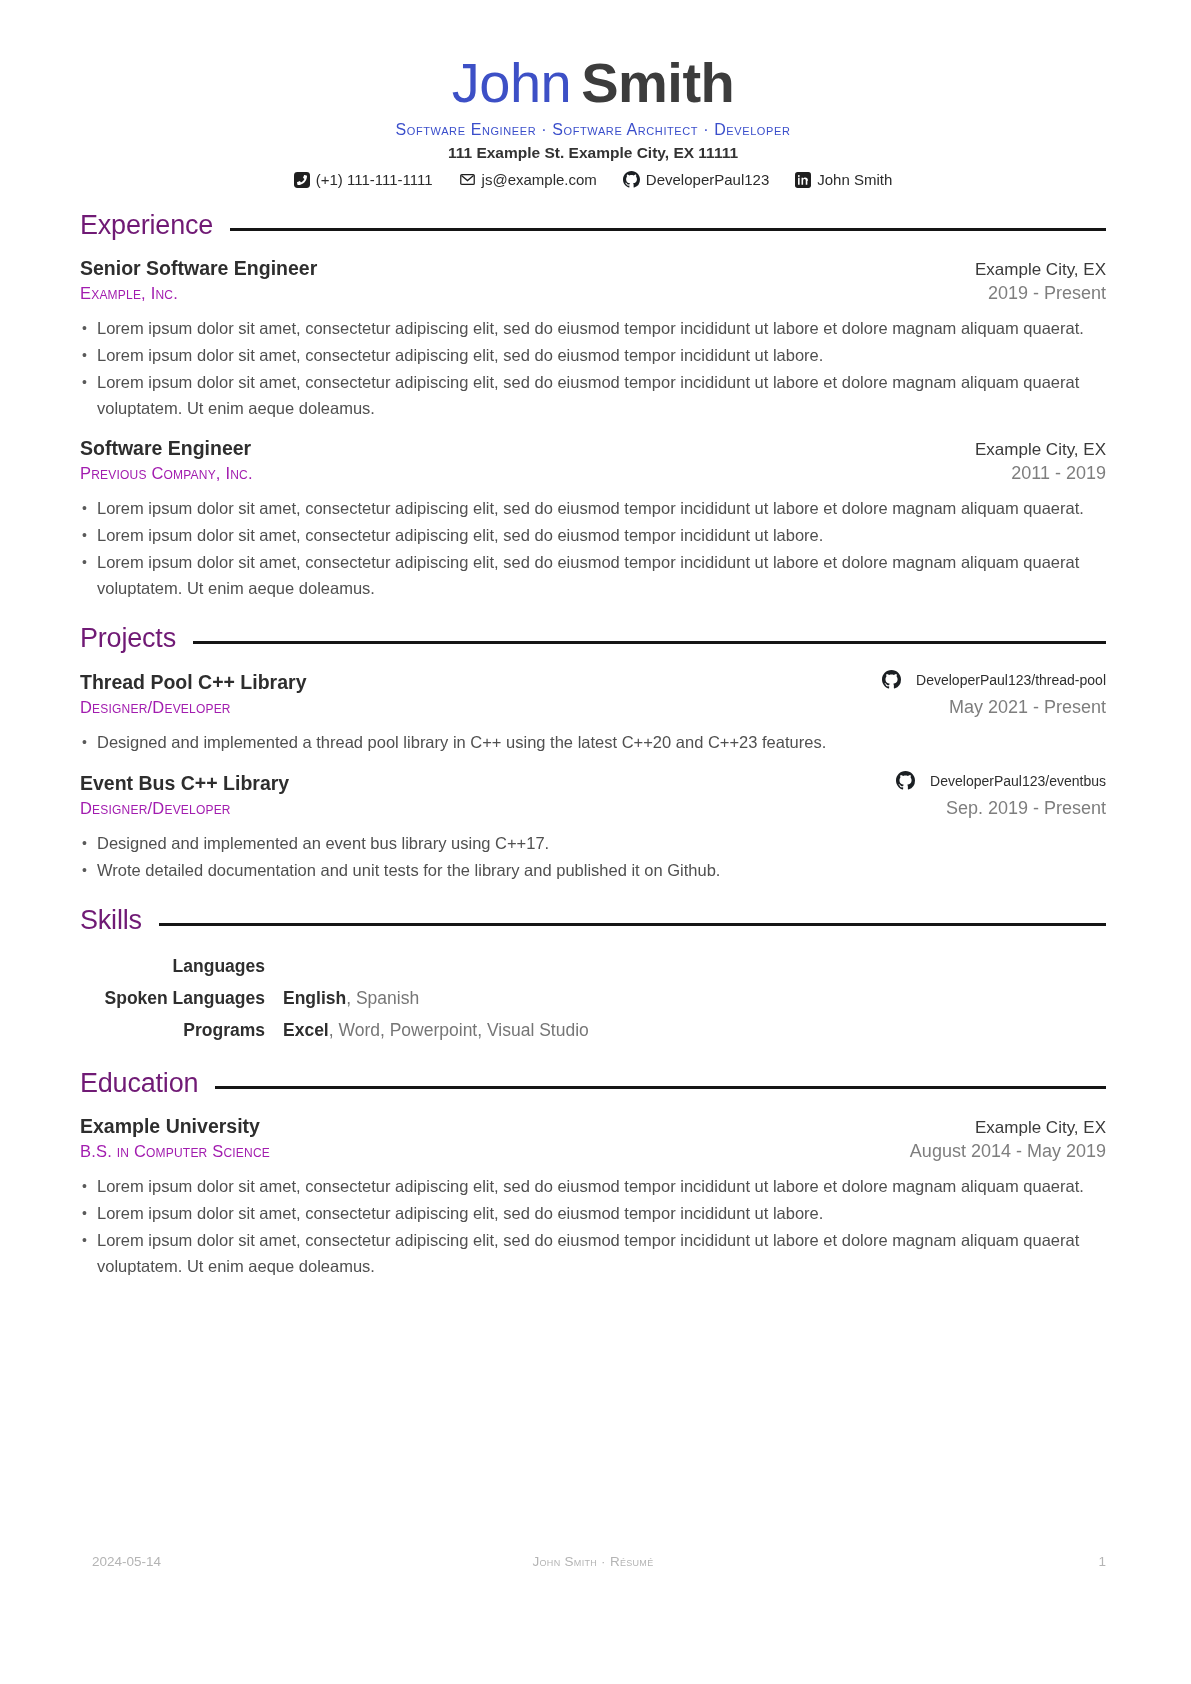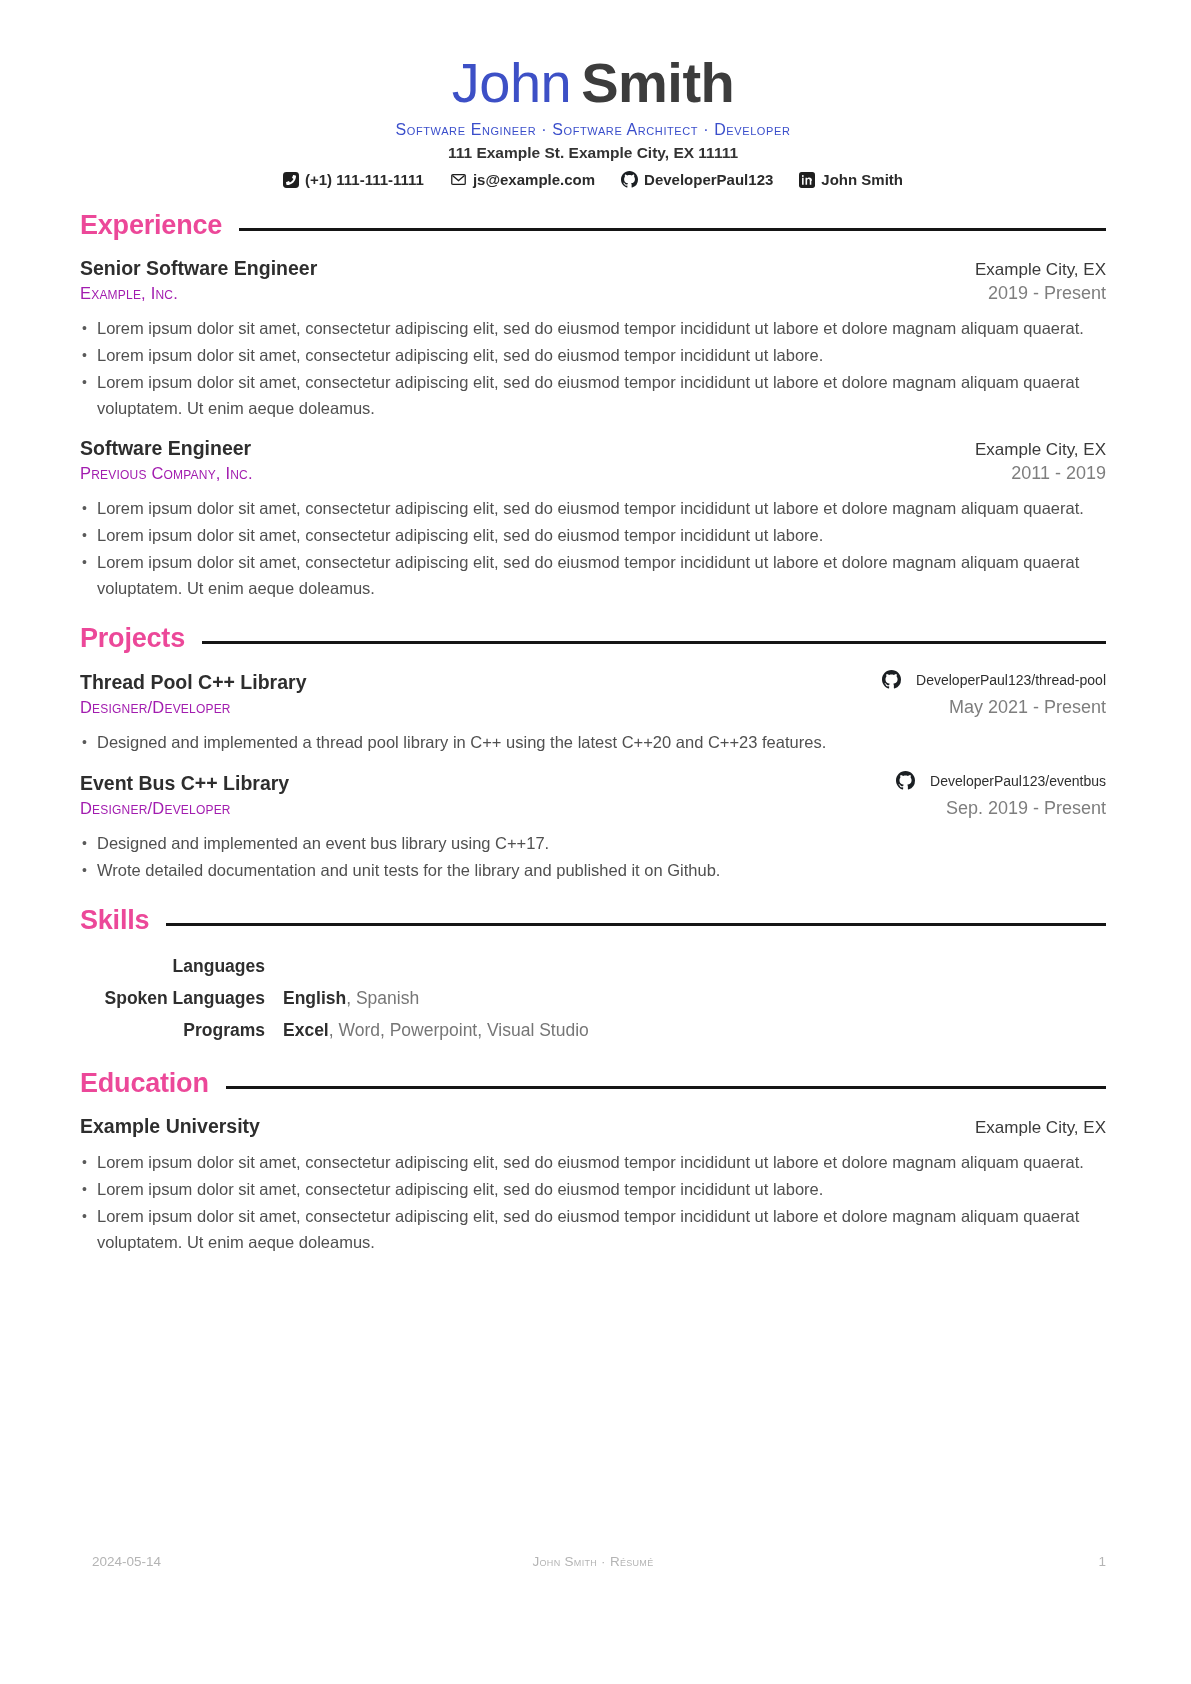--- a/index.html
+++ b/index.html
@@ -27,28 +27,28 @@
     font-variant: small-caps;
     letter-spacing: 0.6px;
     color: #3a4ecb;
   }
   .address { margin-top: 5px; font-size: 15.5px; font-weight: 700; color: #333; }
   .contacts {
     margin-top: 9px;
     display: flex; justify-content: center; align-items: center;
     gap: 26px; font-size: 15px; color: #2b2b2b;
   }
-  .contact { display: inline-flex; align-items: center; gap: 6px; cursor: pointer; font-weight: bold; }
+  .contact { display: inline-flex; align-items: center; gap: 6px; cursor: pointer; }
   .contact svg { display: block; }
 
   
   .section-head { display: flex; align-items: center; margin-top: 22px; }
   .section-head h2 {
-    margin: 0; font-size: 27px; font-weight: 700;
-    color: #ec4899; letter-spacing: -0.2px; white-space: nowrap;
+    margin: 0; font-size: 27px; font-weight: 400;
+    color: #701a75; letter-spacing: -0.2px; white-space: nowrap;
   }
   .section-head .rule {
     flex: 1; height: 3px; background: #151515;
     margin-left: 17px; transform: translateY(4px);
   }
 
   
   .entry { margin-top: 16px; }
   .row { display: flex; justify-content: space-between; align-items: baseline; }
   .pos   { font-size: 19.5px; font-weight: 700; color: #2e2e2e; }
@@ -253,20 +253,24 @@
   <div class="section-head">
     <h2>Education</h2>
     <div class="rule"></div>
   </div>
 
   <div class="entry">
     <div class="row">
       <span class="pos">Example University</span>
       <span class="loc">Example City, EX</span>
     </div>
+    <div class="row sub">
+      <span class="company">B.S. in Computer Science</span>
+      <span class="dates">August 2014 - May 2019</span>
+    </div>
     <ul class="bullets">
       <li>Lorem ipsum dolor sit amet, consectetur adipiscing elit, sed do eiusmod tempor incididunt ut labore et dolore magnam aliquam quaerat.</li>
       <li>Lorem ipsum dolor sit amet, consectetur adipiscing elit, sed do eiusmod tempor incididunt ut labore.</li>
       <li>Lorem ipsum dolor sit amet, consectetur adipiscing elit, sed do eiusmod tempor incididunt ut labore et dolore magnam aliquam quaerat voluptatem. Ut enim aeque doleamus.</li>
     </ul>
   </div>
 
   <div class="footer">
     <span class="f-date">2024-05-14</span>
     <span class="f-title">John Smith · Résumé</span>

